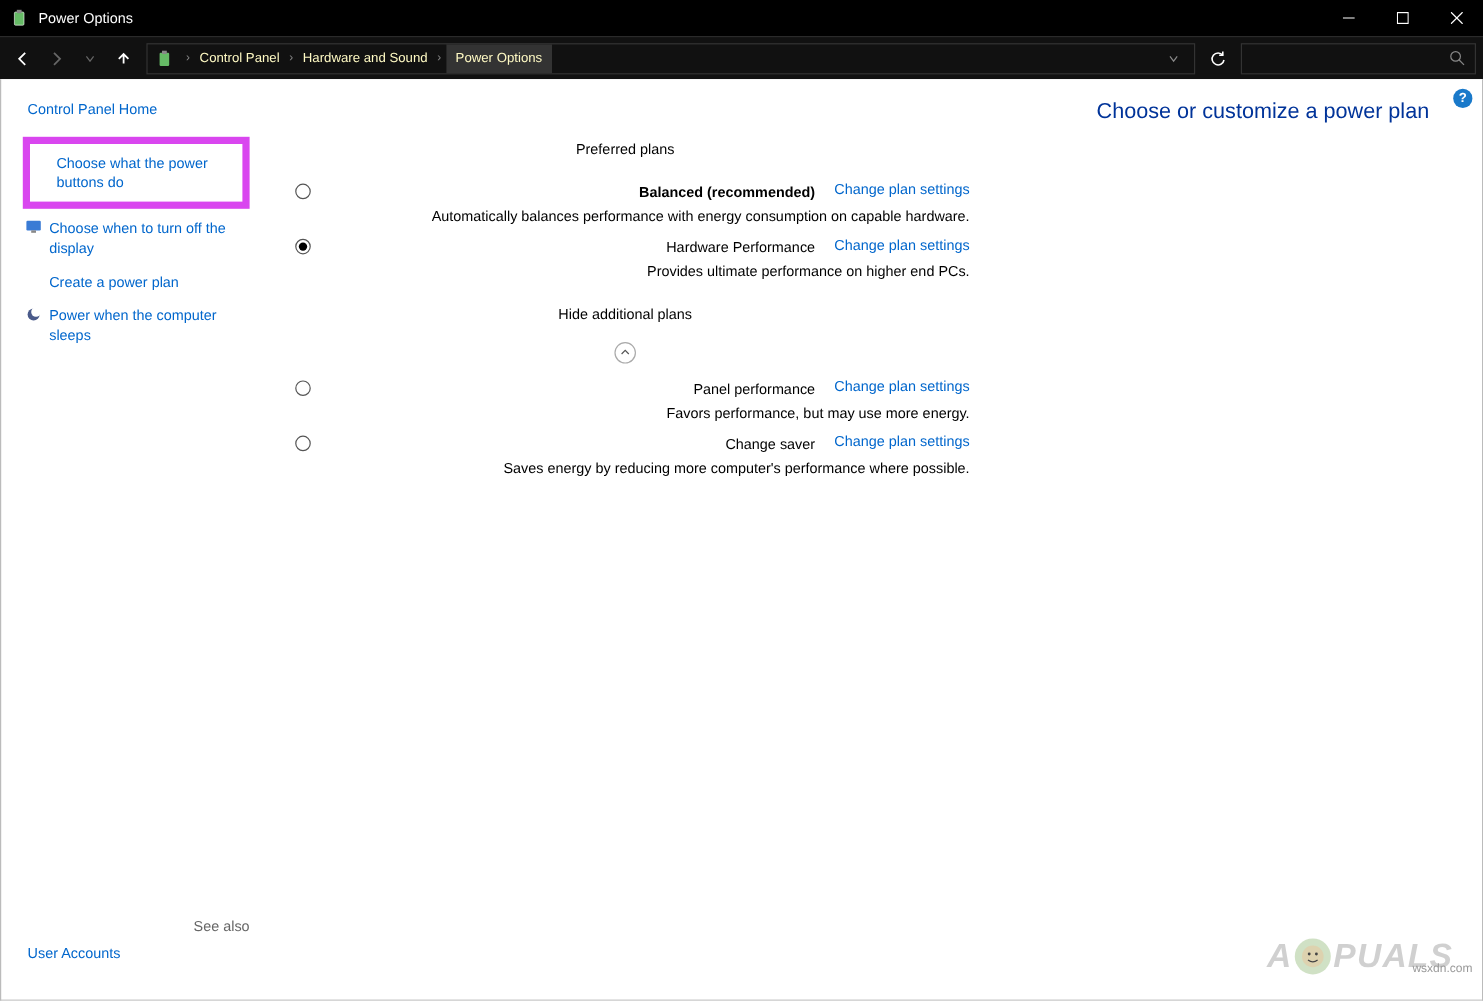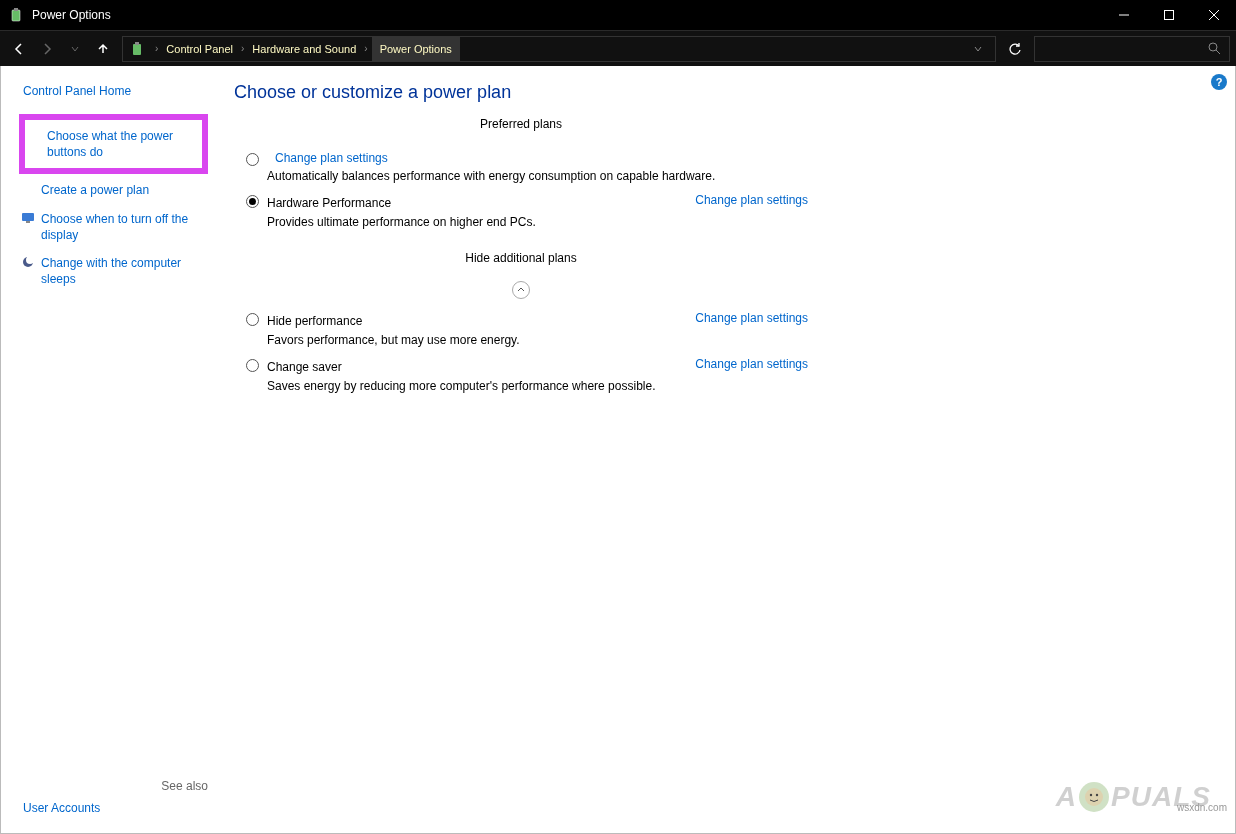--- a/index.html
+++ b/index.html
@@ -19,29 +19,29 @@
   .addr { flex: 1; height: 26px; background: #111; display: flex; align-items: center; padding: 0 4px; margin: 0 4px; border: 1px solid #333; }
   .addr .ic { width: 20px; height: 20px; display: inline-flex; align-items: center; justify-content: center; margin-right: 4px; }
   .addr .crumb { color: #fef9c3; font-size: 11px; padding: 0 4px; display: flex; align-items: center; height: 100%; cursor: pointer; }
   .addr .sep { color: #888; font-size: 10px; padding: 0 4px; }
   .addr .crumb.cur { background: #333; padding: 0 8px; }
   .addr .sp { flex: 1; }
   .search { width: 196px; height: 26px; background: #111; border: 1px solid #333; display: flex; align-items: center; justify-content: flex-end; padding: 0 8px; margin-left: 4px; }
 
   
   .content { position: absolute; top: 66px; left: 0; right: 0; bottom: 0; background: #fff; display: flex; border: 1px solid #bbb; border-top: none; }
-  .sidebar { width: 215px; padding: 18px 8px 10px 18px; font-size: 12px; color: #000; display: flex; flex-direction: column; }
+  .sidebar { width: 215px; padding: 18px 8px 24px 18px; font-size: 12px; color: #000; display: flex; flex-direction: column; }
   .sidebar .home { color: #0066cc; margin-bottom: 14px; cursor: pointer; padding-left: 4px; }
   .sidebar .link { color: #0066cc; padding: 6px 4px 6px 22px; cursor: pointer; position: relative; line-height: 1.35; }
   .sidebar .link.hi { border: 6px solid #d946ef; padding: 8px 4px 8px 22px; margin: 2px 0; }
   .sidebar .link .lic { position: absolute; left: 2px; top: 6px; width: 14px; height: 14px; }
   .sidebar .see { margin-top: auto; color: #666; font-size: 12px; padding-left: 4px; text-align: right; }
   .sidebar .see-link { color: #0066cc; padding: 8px 4px; cursor: pointer; }
 
-  .main { flex: 1; padding: 16px 44px 10px 18px; position: relative; }
+  .main { flex: 1; padding: 16px 44px 10px 18px; position: relative; text-align: right; }
   .main h1 { color: #003399; font-size: 18px; font-weight: 400; margin-bottom: 8px; }
   .main .desc { font-size: 12px; color: #000; line-height: 1.5; max-width: 790px; }
   .main .desc a { color: #0066cc; text-decoration: underline; cursor: pointer; }
 
   .section-head { font-size: 12px; color: #000; margin-top: 14px; margin-bottom: 6px; display: flex; align-items: center; gap: 8px; max-width: 574px; flex-direction: column; }
   .section-head .rule { flex: 1; height: 1px; background: #ccc; }
   .section-head .exp { width: 18px; height: 18px; border: 1px solid #aaa; border-radius: 50%; display: flex; align-items: center; justify-content: center; cursor: pointer; font-size: 10px; color: #555; }
 
   .plan { display: flex; align-items: flex-start; max-width: 574px; padding: 6px 0 4px 12px; }
   .plan .radio { width: 13px; height: 13px; border: 1px solid #555; border-radius: 50%; margin-top: 2px; margin-right: 8px; cursor: pointer; display: flex; align-items: center; justify-content: center; flex-shrink: 0; }
@@ -153,57 +153,58 @@
 <div class="content">
 
   <div class="help">?</div>
 
   <div class="sidebar">
     <div class="home">Control Panel Home</div>
     <div class="link hi">
       <span>Choose what the power buttons do</span>
     </div>
     <div class="link">
-      <span>Create a power plan</span>
-    </div>
-    <div class="link">
       <span class="lic">
           <svg width="14" height="14">
             <rect x="1" y="2" width="12" height="8" rx="1" fill="#3a7bd5"></rect>
             <rect x="5" y="10" width="4" height="2" fill="#888"></rect>
           </svg>
         </span>
       <span>Choose when to turn off the display</span>
     </div>
     <div class="link">
+      <span>Create a power plan</span>
+    </div>
+    <div class="link">
       <span class="lic">
           <svg width="14" height="14">
             <circle cx="7" cy="7" r="5" fill="#4a5a8a"></circle>
             <circle cx="9" cy="5" r="4" fill="#fff"></circle>
           </svg>
         </span>
-      <span>Change with the computer sleeps</span>
+      <span>Power when the computer sleeps</span>
     </div>
     <div class="see">See also</div>
     <div class="see-link">User Accounts</div>
   </div>
 
   <div class="main">
     <h1>Choose or customize a power plan</h1>
 
     <div class="section-head">
       <span>Preferred plans</span>
       <span class="rule"></span>
     </div>
 
     <div id="plans-preferred">
         <div class="plan">
           <span class="radio"></span>
           <div class="body">
             <div class="row">
+              <div class="left"><span class="name bold">Balanced (recommended)</span></div>
               <span class="chg">Change plan settings</span>
             </div>
             <div class="sub">Automatically balances performance with energy consumption on capable hardware.</div>
           </div>
         </div>
         <div class="plan">
           <span class="radio sel"></span>
           <div class="body">
             <div class="row">
               <div class="left"><span class="name">Hardware Performance</span></div>
@@ -222,21 +223,21 @@
             <path d="M2 6 L5 3 L8 6" fill="none" stroke="#555" stroke-width="1"></path>
           </svg>
       </span>
     </div>
 
     <div id="plans-additional">
         <div class="plan">
           <span class="radio"></span>
           <div class="body">
             <div class="row">
-              <div class="left"><span class="name">Hide performance</span></div>
+              <div class="left"><span class="name">Panel performance</span></div>
               <span class="chg">Change plan settings</span>
             </div>
             <div class="sub">Favors performance, but may use more energy.</div>
           </div>
         </div>
         <div class="plan">
           <span class="radio"></span>
           <div class="body">
             <div class="row">
               <div class="left"><span class="name">Change saver</span></div>

